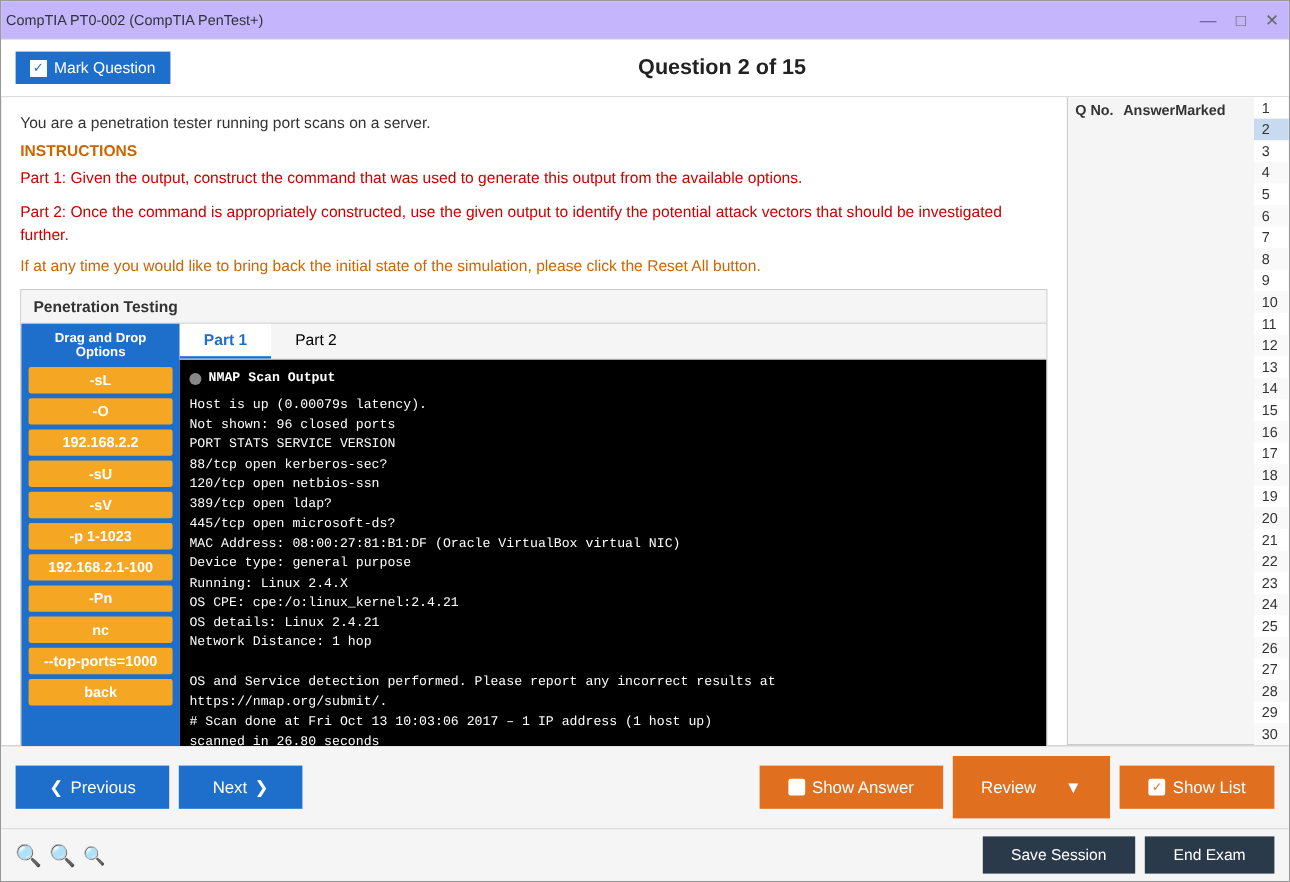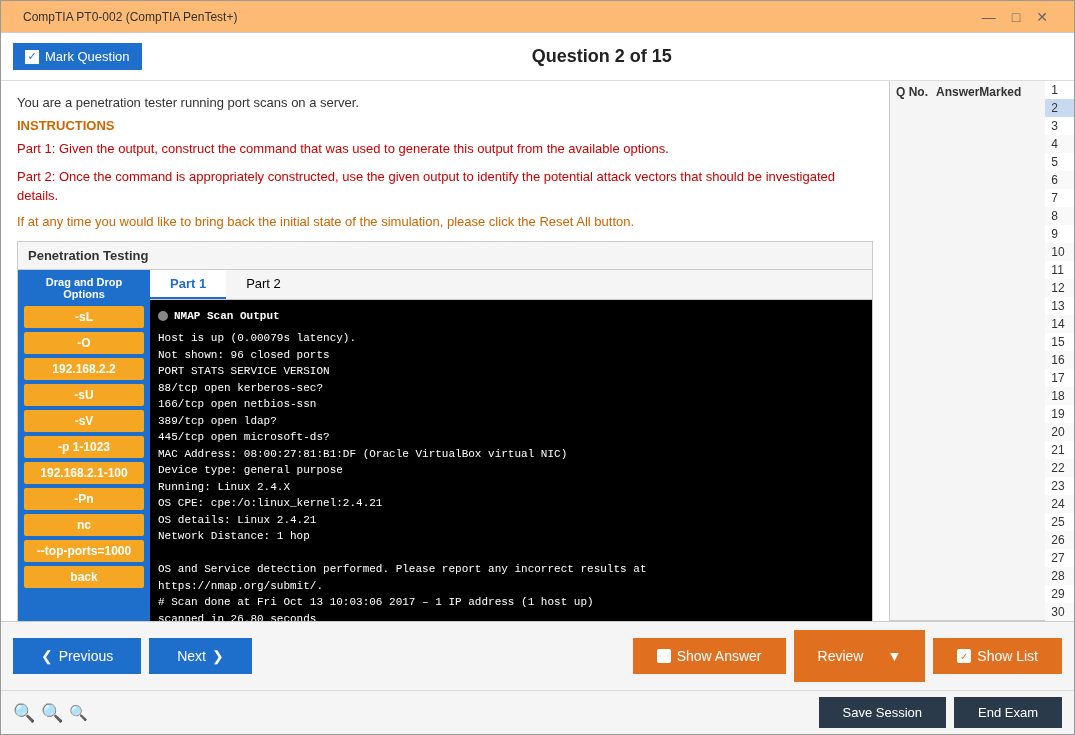--- a/index.html
+++ b/index.html
@@ -1,20 +1,20 @@
 <!DOCTYPE html>
 <html><head>
   <meta charset="utf-8">
   <style>
     * { box-sizing: border-box; margin: 0; padding: 0; }
     body { font-family: 'Segoe UI', Arial, sans-serif; font-size: 13px; background: #f0f0f0; width: 1075px; height: 735px; overflow: hidden; }
 
     .window { width: 1075px; height: 735px; border: 1px solid #999; background: #fff; display: flex; flex-direction: column; }
 
-    .title-bar { background: #fdba74; border-bottom: 1px solid #ccc; padding: 5px 22px; display: flex; align-items: center; justify-content: space-between; height: 32px; }
+    .title-bar { background: #c4b5fd; border-bottom: 1px solid #ccc; padding: 5px 4px; display: flex; align-items: center; justify-content: space-between; height: 32px; }
     .title-bar-title { font-size: 12px; color: #333; }
     .title-bar-controls { display: flex; gap: 8px; }
     .title-bar-btn { background: none; border: none; cursor: pointer; font-size: 14px; color: #666; padding: 0 4px; }
 
     .toolbar { background: #fff; border-bottom: 1px solid #ddd; padding: 8px 12px; display: flex; align-items: center; height: 48px; }
     .mark-question-btn { background: #1e6fcc; color: #fff; border: none; padding: 6px 12px; cursor: pointer; display: flex; align-items: center; gap: 6px; font-size: 13px; font-weight: 500; }
     .question-title { flex: 1; text-align: center; font-size: 18px; font-weight: bold; color: #222; }
 
     .main-area { display: flex; flex: 1; overflow: hidden; }
 
@@ -99,21 +99,21 @@
     </button>
     <span class="question-title">Question 2 of 15</span>
   </div>
 
   <div class="main-area">
 
     <div class="content-panel">
       <p class="intro-text">You are a penetration tester running port scans on a server.</p>
       <p class="instructions-heading">INSTRUCTIONS</p>
       <p class="part-text">Part 1: Given the output, construct the command that was used to generate this output from the available options.</p>
-      <p class="part-text">Part 2: Once the command is appropriately constructed, use the given output to identify the potential attack vectors that should be investigated details.</p>
+      <p class="part-text">Part 2: Once the command is appropriately constructed, use the given output to identify the potential attack vectors that should be investigated further.</p>
       <p class="reset-text">If at any time you would like to bring back the initial state of the simulation, please click the Reset All button.</p>
 
       <div class="sim-container">
         <div class="sim-header">
           <span>Penetration Testing</span>
         </div>
         <div class="sim-body">
 
           <div class="drag-drop-panel">
             <div class="drag-drop-title">Drag and Drop Options</div>
@@ -139,21 +139,21 @@
 
             <div class="nmap-panel">
               <div class="nmap-header">
                 <span class="nmap-dot"></span>
                 <span style="font-weight:bold;">NMAP Scan Output</span>
               </div>
               <div>Host is up (0.00079s latency).</div>
               <div>Not shown: 96 closed ports</div>
               <div>PORT STATS SERVICE VERSION</div>
               <div>88/tcp open kerberos-sec?</div>
-              <div>166/tcp open netbios-ssn</div>
+              <div>120/tcp open netbios-ssn</div>
               <div>389/tcp open ldap?</div>
               <div>445/tcp open microsoft-ds?</div>
               <div>MAC Address: 08:00:27:81:B1:DF (Oracle VirtualBox virtual NIC)</div>
               <div>Device type: general purpose</div>
               <div>Running: Linux 2.4.X</div>
               <div>OS CPE: cpe:/o:linux_kernel:2.4.21</div>
               <div>OS details: Linux 2.4.21</div>
               <div>Network Distance: 1 hop</div>
               <div>&nbsp;</div>
               <div>OS and Service detection performed. Please report any incorrect results at</div>

